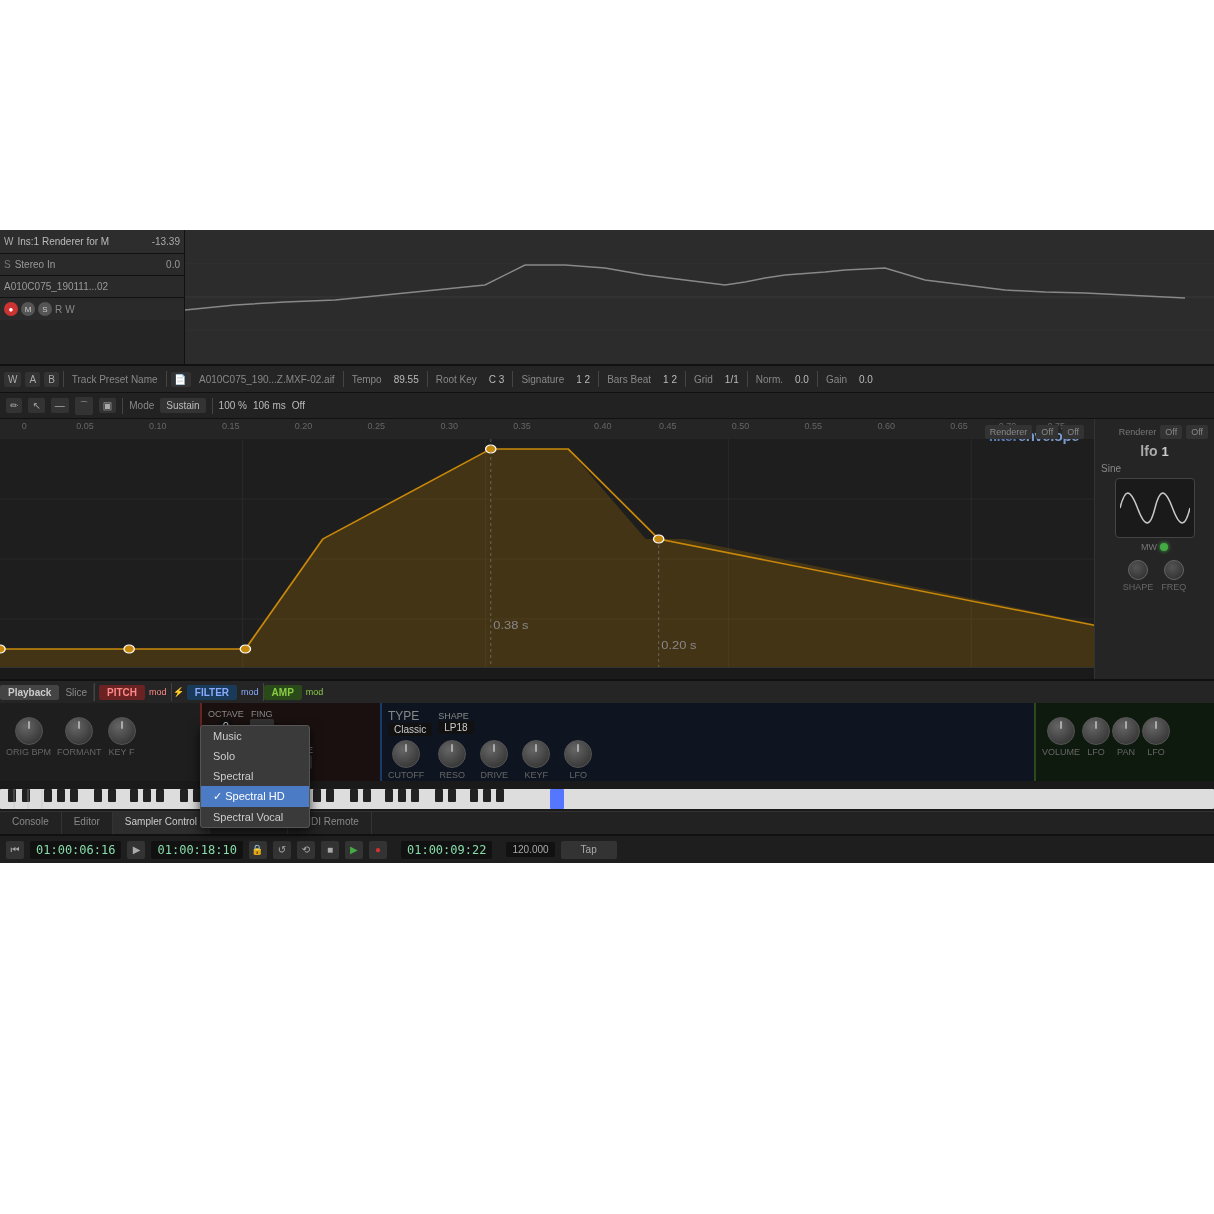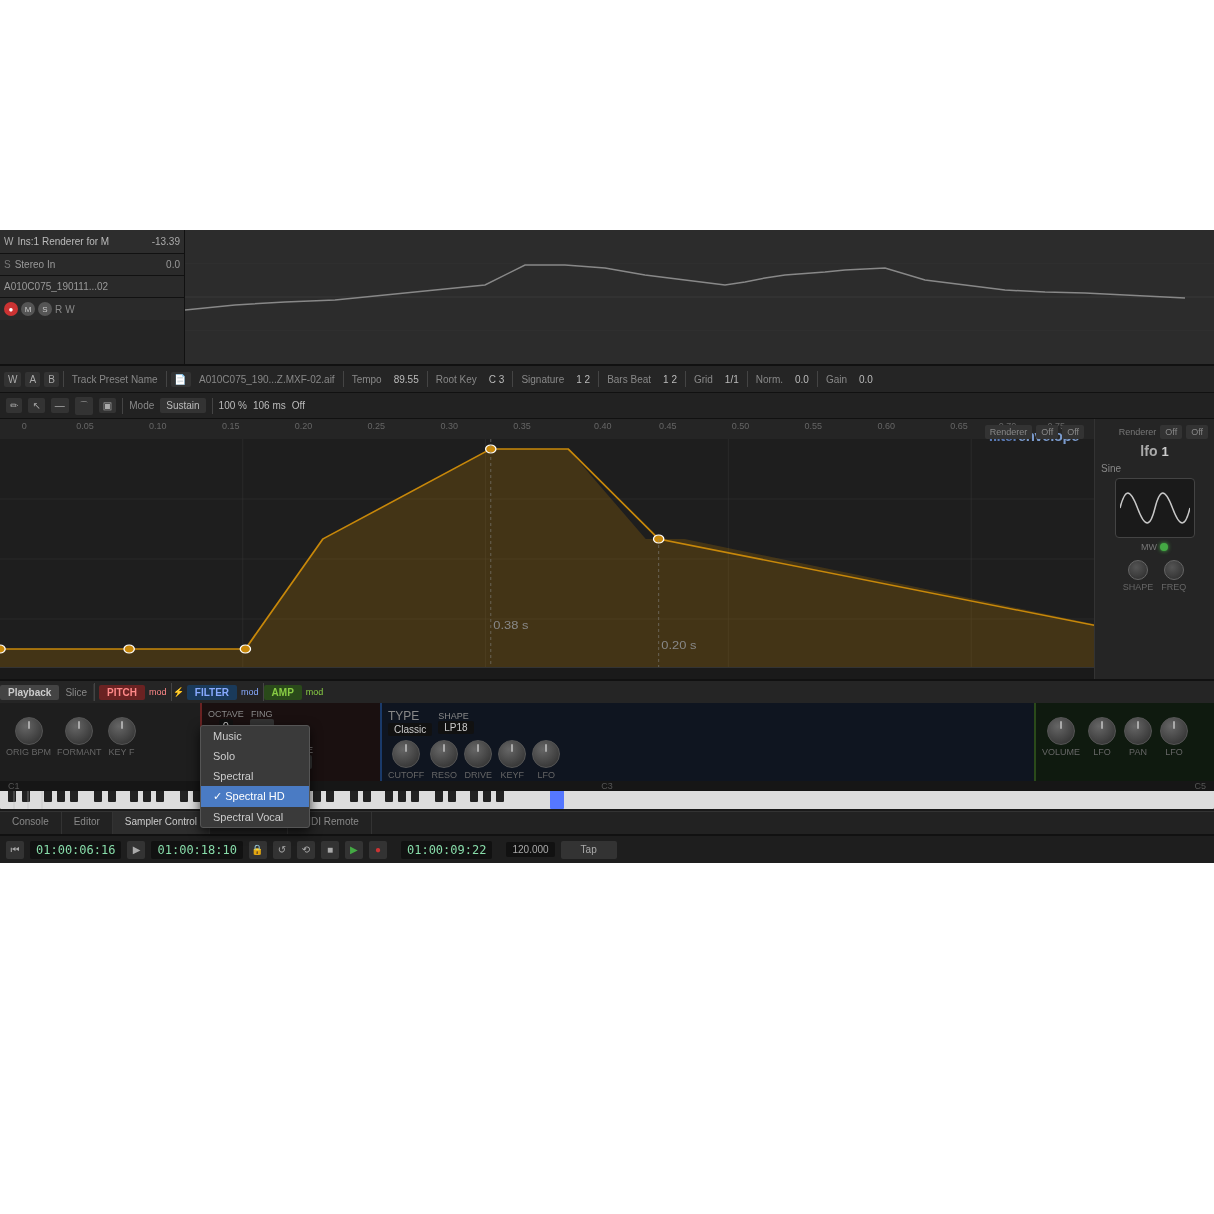--- a/index.html
+++ b/index.html
@@ -677,21 +677,21 @@
       <div style="display:flex;align-items:center;gap:6px;margin-bottom:4px;">
         <div style="display:flex;flex-direction:column;">
           <span style="font-size:12px;color:#888;">TYPE</span>
           <span style="font-size:10px;color:#ccc;background:#111;padding:1px 6px;border-radius:2px;cursor:pointer;">Classic</span>
         </div>
         <div style="display:flex;flex-direction:column;">
           <span style="font-size:9px;color:#888;">SHAPE</span>
           <span style="font-size:10px;color:#ccc;background:#111;padding:1px 6px;border-radius:2px;cursor:pointer;">LP18</span>
         </div>
       </div>
-      <div style="display:flex;gap:6px;align-items:center;">
+      <div style="display:flex;gap:14px;align-items:center;">
         <div class="knob-group">
           <div class="knob"></div>
           <div class="knob-label">CUTOFF</div>
         </div>
         <div class="knob-group">
           <div class="knob"></div>
           <div class="knob-label">RESO</div>
         </div>
         <div class="knob-group">
           <div class="knob"></div>
@@ -702,21 +702,21 @@
           <div class="knob-label">KEYF</div>
         </div>
         <div class="knob-group">
           <div class="knob"></div>
           <div class="knob-label">LFO</div>
         </div>
       </div>
     </div>
 
     <div style="width:180px;border-left:2px solid #2a4a1a;padding:6px;background:#0f1a0f;">
-      <div style="display:flex;gap:8px;align-items:flex-start;margin-top:8px;">
+      <div style="display:flex;gap:2px;align-items:flex-start;margin-top:8px;">
         <div class="knob-group">
           <div class="knob"></div>
           <div class="knob-label">VOLUME</div>
         </div>
         <div class="knob-group">
           <div class="knob"></div>
           <div class="knob-label">LFO</div>
         </div>
         <div class="knob-group">
           <div class="knob"></div>
@@ -725,25 +725,20 @@
         <div class="knob-group">
           <div class="knob"></div>
           <div class="knob-label">LFO</div>
         </div>
       </div>
     </div>
   </div>
 
   <div style="height:30px;background:#1a1a1a;display:flex;overflow:hidden;position:relative;">
 
-    <div style="position:absolute;top:0;left:0;right:0;height:10px;background:#161616;display:flex;align-items:center;padding:0 8px;font-size:9px;color:#555;">
-      <span style="flex:1;text-align:left;">C1</span>
-      <span style="flex:1;text-align:center;">C3</span>
-      <span style="flex:1;text-align:right;">C5</span>
-    </div>
 
     <svg width="100%" height="30" style="margin-top:8px;">
 
       <rect x="0" y="0" width="100%" height="20" fill="#ddd" rx="1"></rect>
 
       <g fill="#222">
         <rect x="8" y="0" width="8" height="13" rx="1"></rect>
         <rect x="22" y="0" width="8" height="13" rx="1"></rect>
         <rect x="44" y="0" width="8" height="13" rx="1"></rect>
         <rect x="57" y="0" width="8" height="13" rx="1"></rect>

